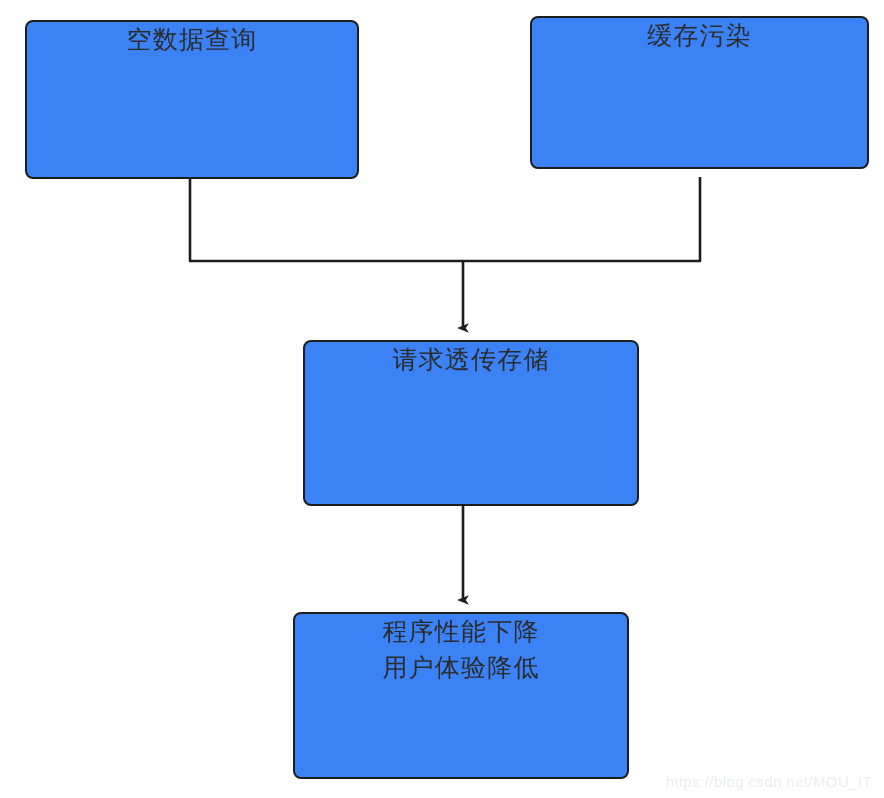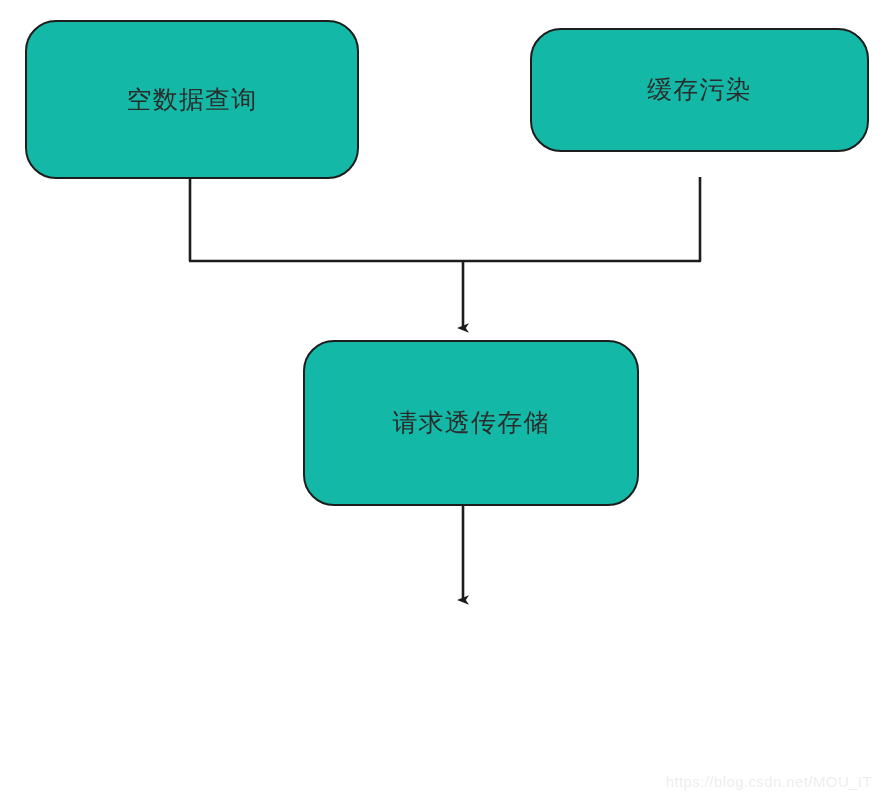--- a/index.html
+++ b/index.html
@@ -20,38 +20,37 @@
   #diagram-svg {
     position: absolute;
     left: 0;
     top: 0;
     width: 884px;
     height: 798px;
   }
   .node-box {
     position: absolute;
     box-sizing: border-box;
-    background: #14b8a6;
+    background: #3b82f6;
     border: 2.4px solid #1d1d1d;
-    border-radius: 31px;
+    border-radius: 8px;
     display: flex;
-    align-items: center;
     justify-content: center;
     text-align: center;
   }
   .node-label {
     color: #2b2b2b;
     font-size: 25px;
     line-height: 1.42;
     letter-spacing: 1.2px;
     white-space: pre-line;
     user-select: none;
   }
   #node-empty-query { left: 25px;  top: 20px;  width: 334px; height: 159px; }
-  #node-cache-pollution { left: 530px; top: 28px;  width: 339px; height: 124px; }
+  #node-cache-pollution { left: 530px; top: 16px;  width: 339px; height: 153px; }
   #node-passthrough { left: 303px; top: 340px; width: 336px; height: 166px; }
   #node-impact { left: 293px; top: 612px; width: 336px; height: 167px; }
   #watermark {
     position: absolute;
     right: 12px;
     bottom: 8px;
     font-size: 15px;
     color: #eceded;
     letter-spacing: 0.4px;
     white-space: nowrap;
@@ -86,16 +85,20 @@
   </div>
 
   <div class="node-box" id="node-cache-pollution">
     <span class="node-label">缓存污染</span>
   </div>
 
   <div class="node-box" id="node-passthrough">
     <span class="node-label">请求透传存储</span>
   </div>
 
+  <div class="node-box" id="node-impact">
+    <span class="node-label">程序性能下降
+用户体验降低</span>
+  </div>
 
   <div id="watermark">https://blog.csdn.net/MOU_IT</div>
 
 </div>
 
 </body></html>

